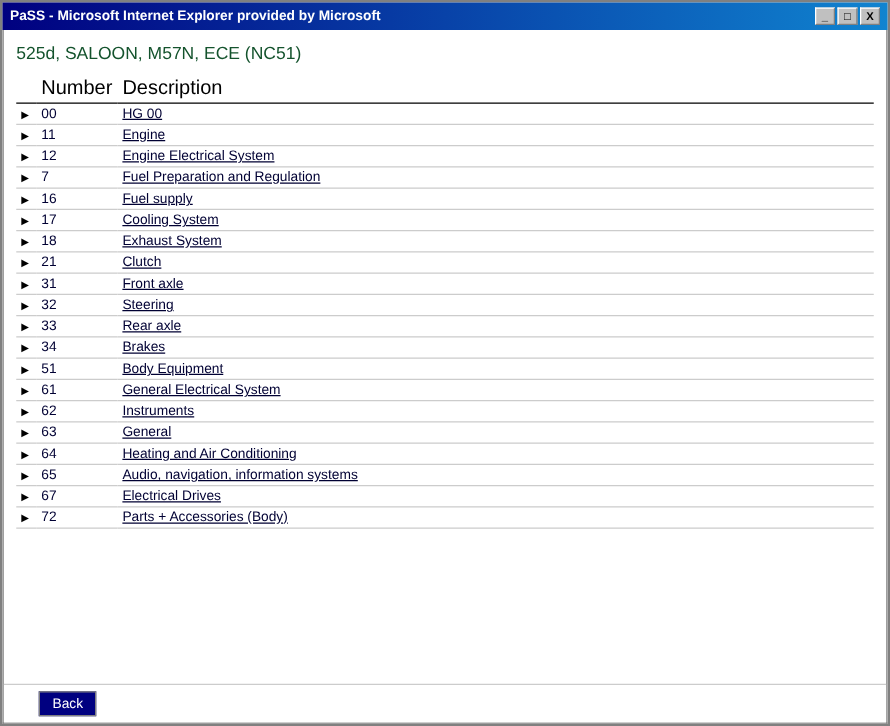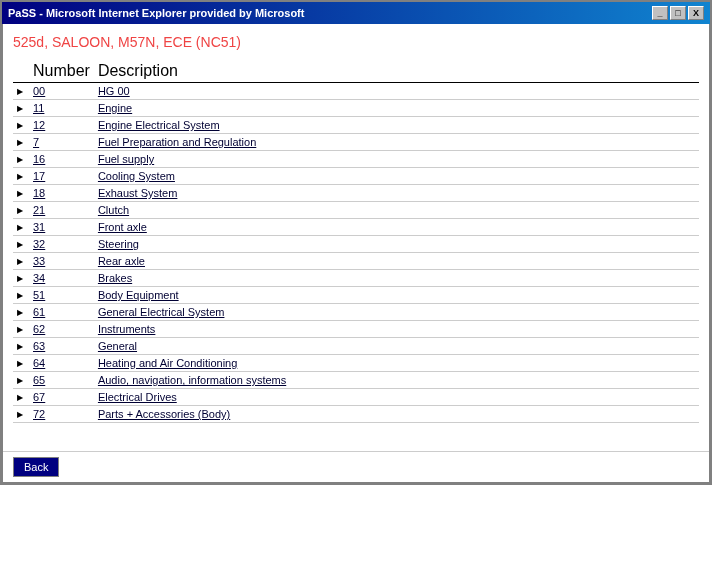--- a/index.html
+++ b/index.html
@@ -12,21 +12,21 @@
       font-family: Arial, sans-serif;
       font-size: 12px;
       background: #fff;
       width: 712px;
       height: 581px;
       overflow: hidden;
     }
 
     .window {
       width: 712px;
-      height: 485px;
+      height: 581px;
       border: 2px solid #808080;
       display: flex;
       flex-direction: column;
     }
 
     .title-bar {
       background: linear-gradient(to right, #000080, #1084d0);
       color: white;
       padding: 3px 6px;
       font-size: 11px;
@@ -84,21 +84,21 @@
 
     .page-title {
       font-size: 18px;
       font-weight: bold;
       color: #000;
       margin-bottom: 2px;
     }
 
     .page-subtitle {
       font-size: 14px;
-      color: #ef4444;
+      color: #14532d;
       margin-bottom: 10px;
     }
 
     .results-table {
       width: 100%;
       border-collapse: collapse;
     }
 
     .results-table th {
       text-align: left;
@@ -118,32 +118,31 @@
 
     .row-arrow {
       width: 16px;
       color: #000;
       font-size: 9px;
     }
 
     .row-number {
       width: 40px;
       color: #000033;
-      text-decoration: underline;
       cursor: pointer;
     }
 
     .row-description {
       color: #000033;
       text-decoration: underline;
       cursor: pointer;
     }
 
     .bottom-bar {
-      padding: 5px 10px;
+      padding: 5px 28px;
       background: #fff;
       border-top: 1px solid #ccc;
       flex-shrink: 0;
     }
 
     .back-button {
       background: #000080;
       color: #fff;
       border: 1px solid #808080;
       padding: 3px 10px;

